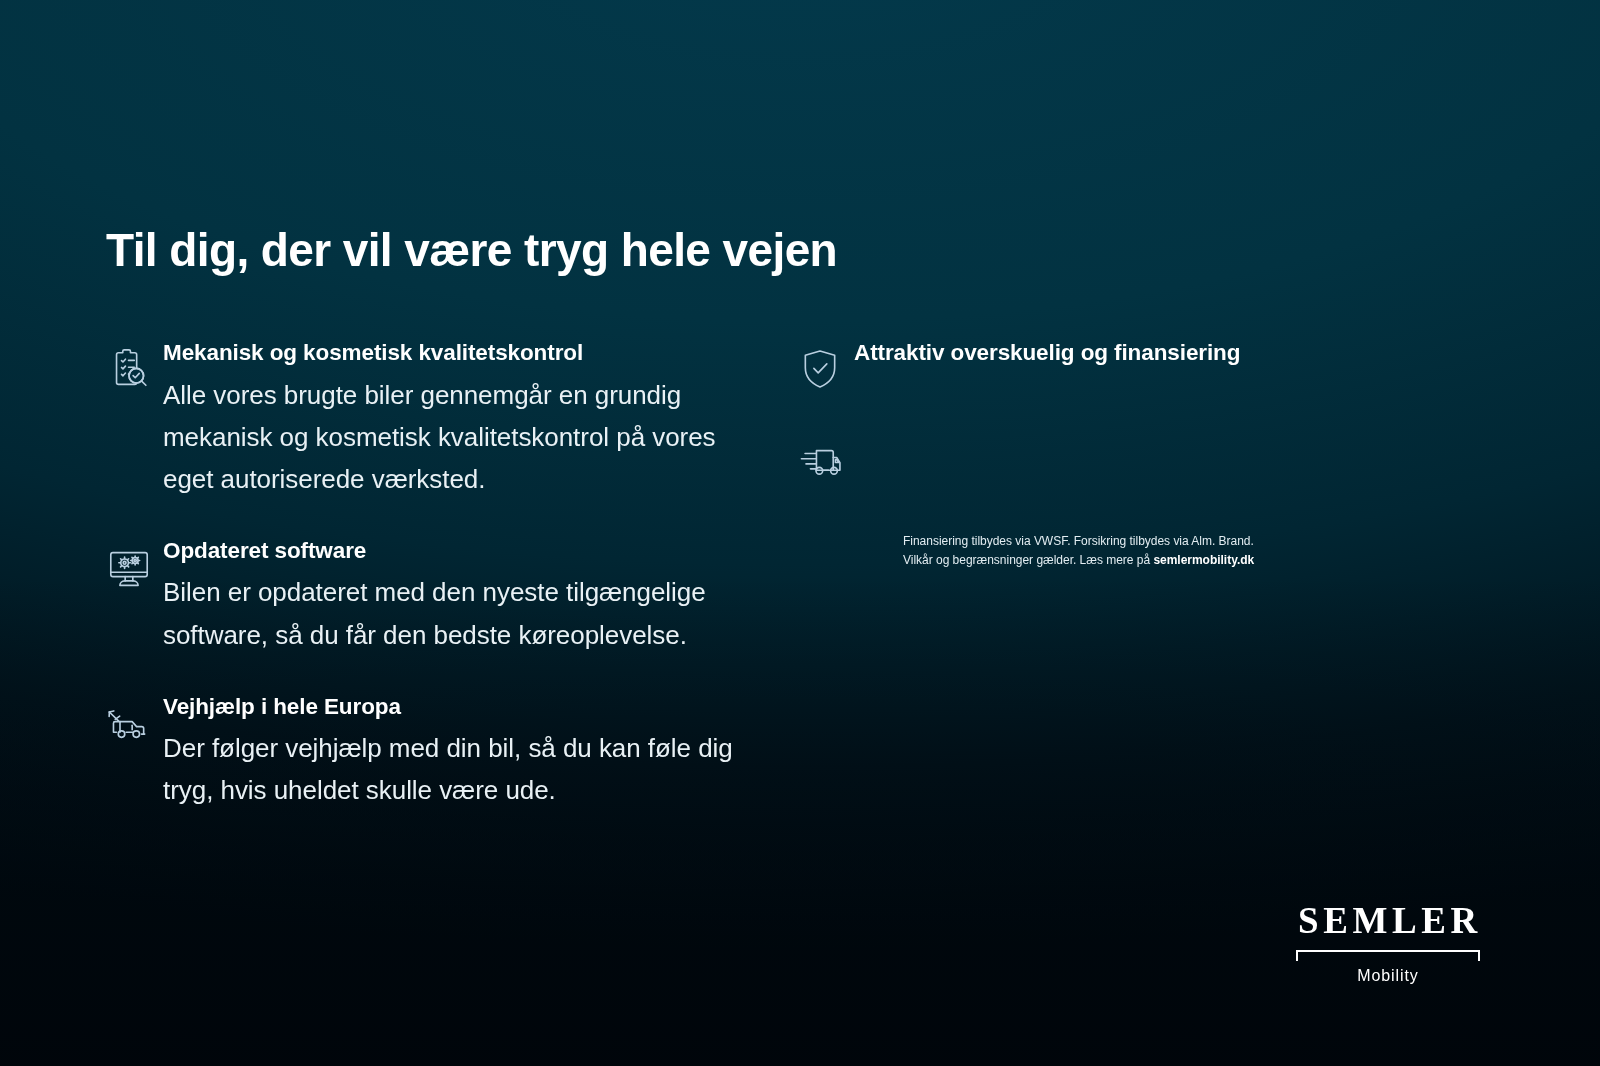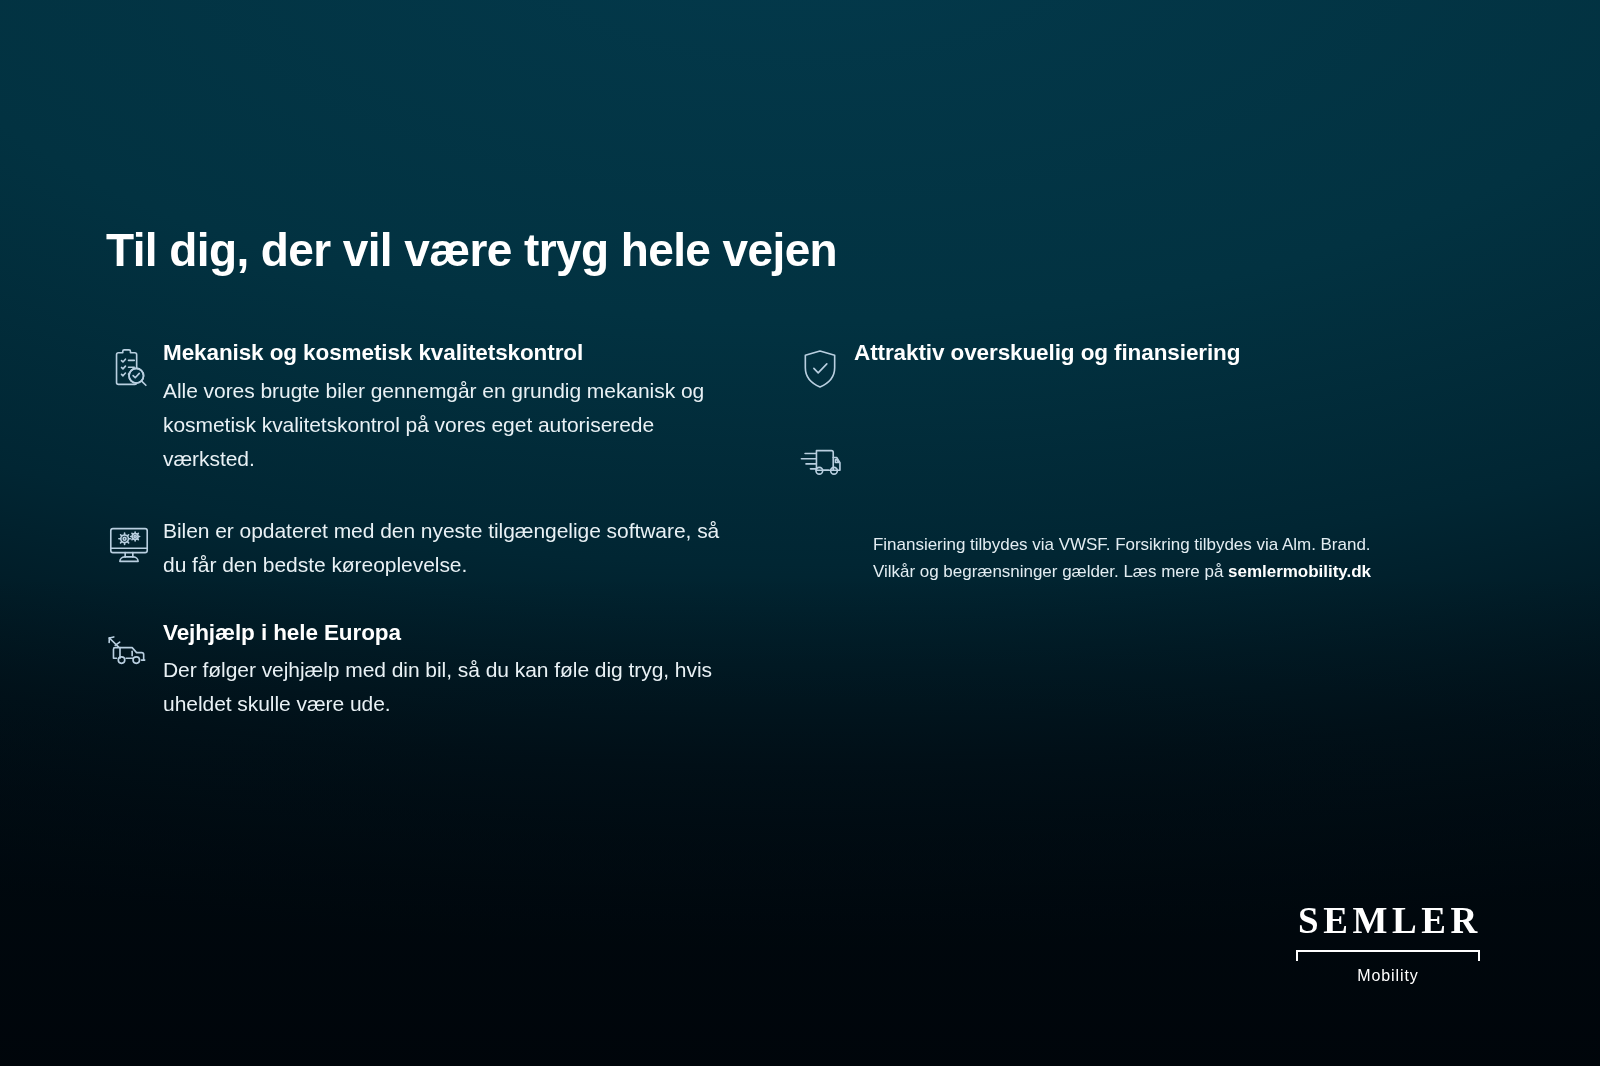--- a/index.html
+++ b/index.html
@@ -79,33 +79,33 @@
 
   .feat-title {
     font-size: 22.5px;
     font-weight: 700;
     color: #ffffff;
     letter-spacing: -0.1px;
     margin: 0 0 7px 0;
     line-height: 1.18;
   }
   .feat-desc {
-    font-size: 21px;
+    font-size: 26px;
     font-weight: 400;
     color: #e9f1f5;
     line-height: 1.62;
     margin: 0;
     letter-spacing: -0.05px;
   }
 
   
   .fineprint {
     margin-top: 46px;
-    margin-left: 78px;
-    font-size: 17px;
+    margin-left: 108px;
+    font-size: 12px;
     line-height: 1.56;
     color: #e3edf2;
     letter-spacing: -0.02px;
   }
   .fineprint .strong { font-weight: 700; color: #ffffff; }
 
   
   .logo {
     position: absolute;
     right: 118px;
@@ -192,20 +192,21 @@
           <path d="M14.5 43.2c0-2.6 2.2-4.7 4.9-4.7h9.2c2.7 0 4.9 2.1 4.9 4.7z"></path>
           <circle cx="19.4" cy="19.6" r="4"></circle>
           <circle cx="19.4" cy="19.6" r="1.5"></circle>
           <path d="M19.4 13.6v1.6M19.4 24v1.6M13.4 19.6h1.7M23.7 19.6h1.7M15.2 15.4l1.2 1.2M22.4 22.6l1.2 1.2M23.6 15.4l-1.2 1.2M16.4 22.6l-1.2 1.2"></path>
           <circle cx="30.4" cy="17.2" r="3.1"></circle>
           <circle cx="30.4" cy="17.2" r="1.2"></circle>
           <path d="M30.4 12.5v1.4M30.4 20.5v1.4M25.7 17.2h1.4M33.7 17.2h1.4M27.1 13.9l1 1M32.7 19.5l1 1M33.7 13.9l-1 1M28.1 19.5l-1 1"></path>
         </svg>
       </span>
       <div class="feat-body">
+        <div class="feat-title">Opdateret software</div>
         <p class="feat-desc">Bilen er opdateret med den nyeste tilgængelige software, så du får den bedste køreoplevelse.</p>
       </div>
     </div>
 
     <div class="feature">
       <span class="feat-icon">
         <svg viewBox="0 0 48 48" fill="none" stroke="#b9cfe0" stroke-width="1.7" stroke-linecap="round" stroke-linejoin="round">
           <path d="M3.5 12.5l9.5 9.3"></path>
           <path d="M3.5 12.5l4.6-1.1"></path>
           <path d="M3.5 12.5l-0.2 4.7"></path>

